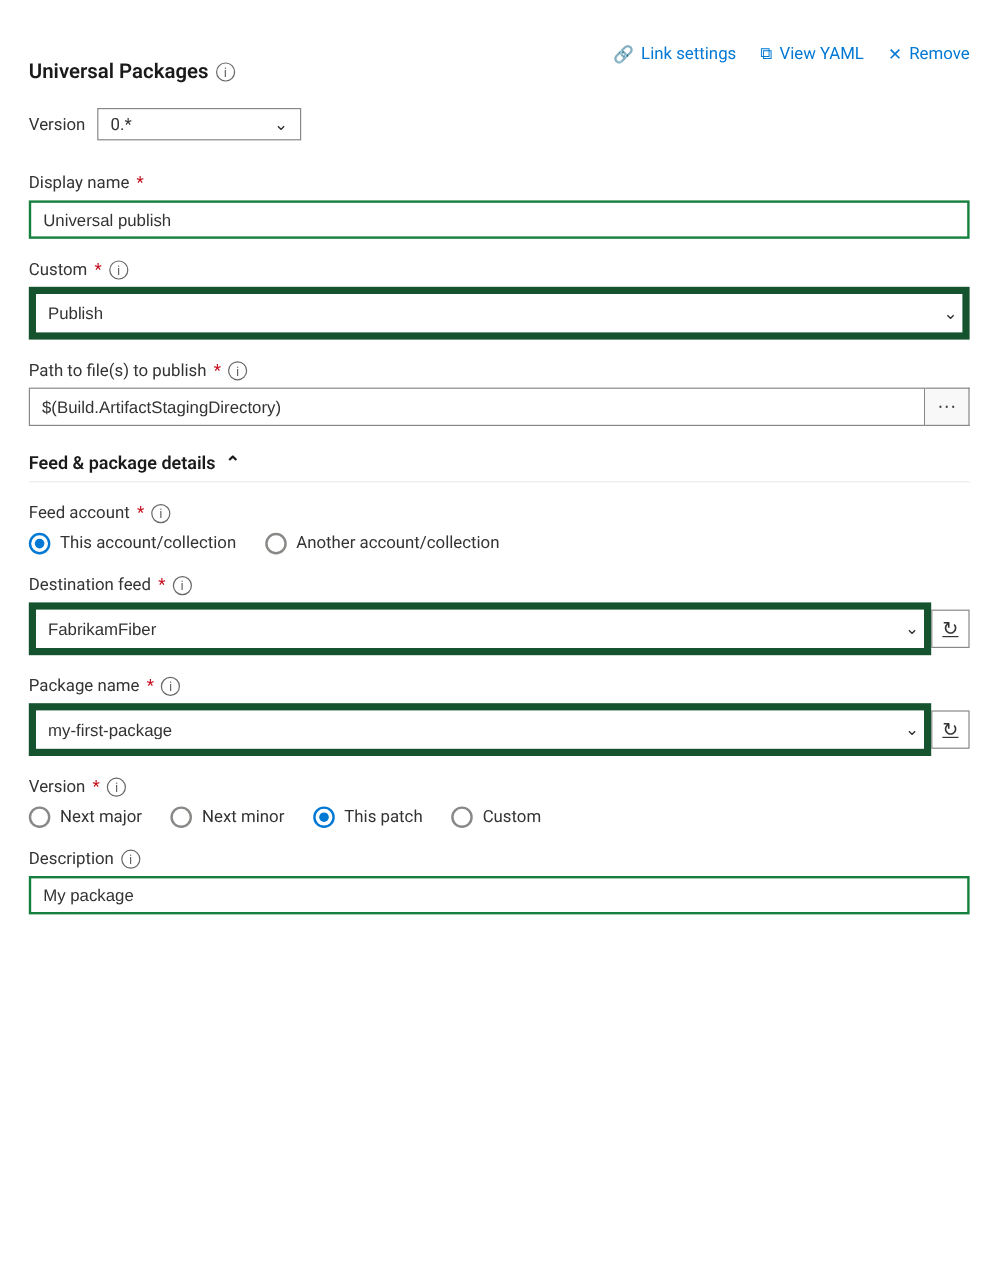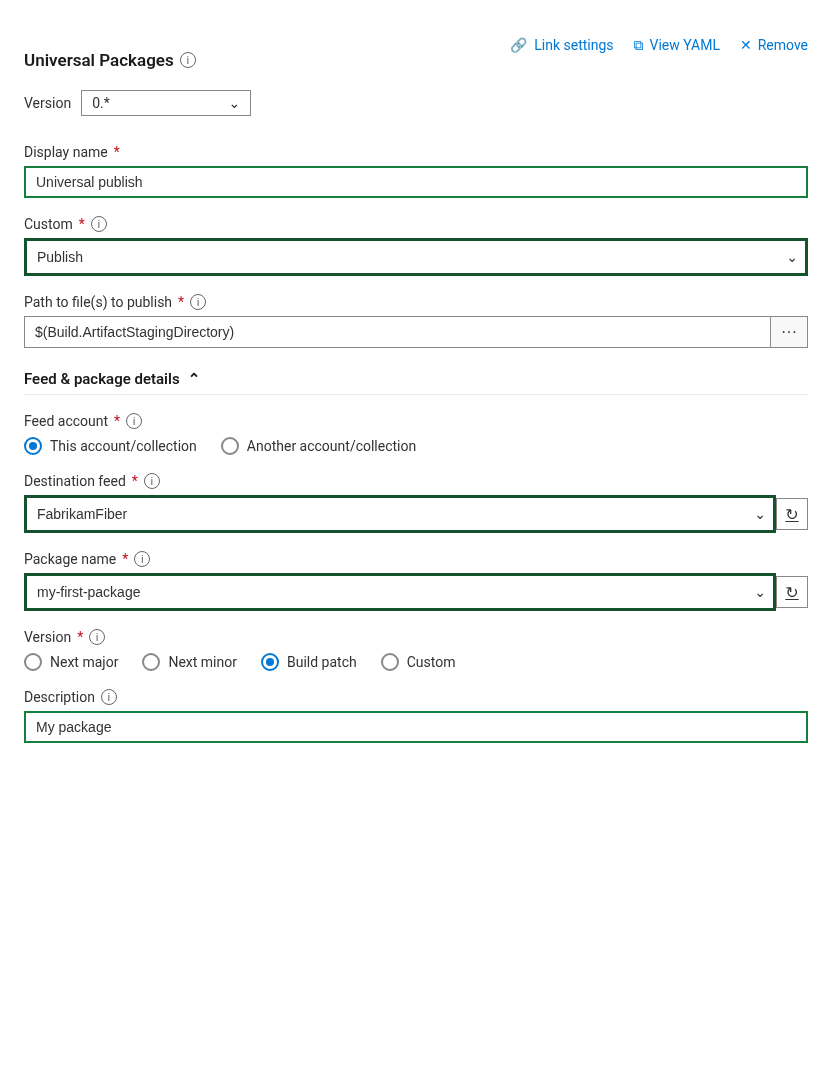--- a/index.html
+++ b/index.html
@@ -115,21 +115,21 @@
       background: #fff;
     }
 
     .select-wrapper {
       position: relative;
       width: 100%;
     }
 
     .select-input {
       width: 100%;
-      border: 3px solid #14532d;
+      border: 6px solid #14532d;
       padding: 8px 36px 8px 10px;
       font-size: 14px;
       color: #333;
       appearance: none;
       background: #fff;
       cursor: pointer;
       outline: none;
     }
 
     .select-chevron {
@@ -395,21 +395,21 @@
       <span>Next major</span>
     </div>
     <div class="radio-option">
       <div class="radio-outer"></div>
       <span>Next minor</span>
     </div>
     <div class="radio-option">
       <div class="radio-outer selected">
         <div class="radio-inner"></div>
       </div>
-      <span>Build patch</span>
+      <span>This patch</span>
     </div>
     <div class="radio-option">
       <div class="radio-outer"></div>
       <span>Custom</span>
     </div>
   </div>
 </div>
 
 <div class="field-group">
   <div class="field-label">

